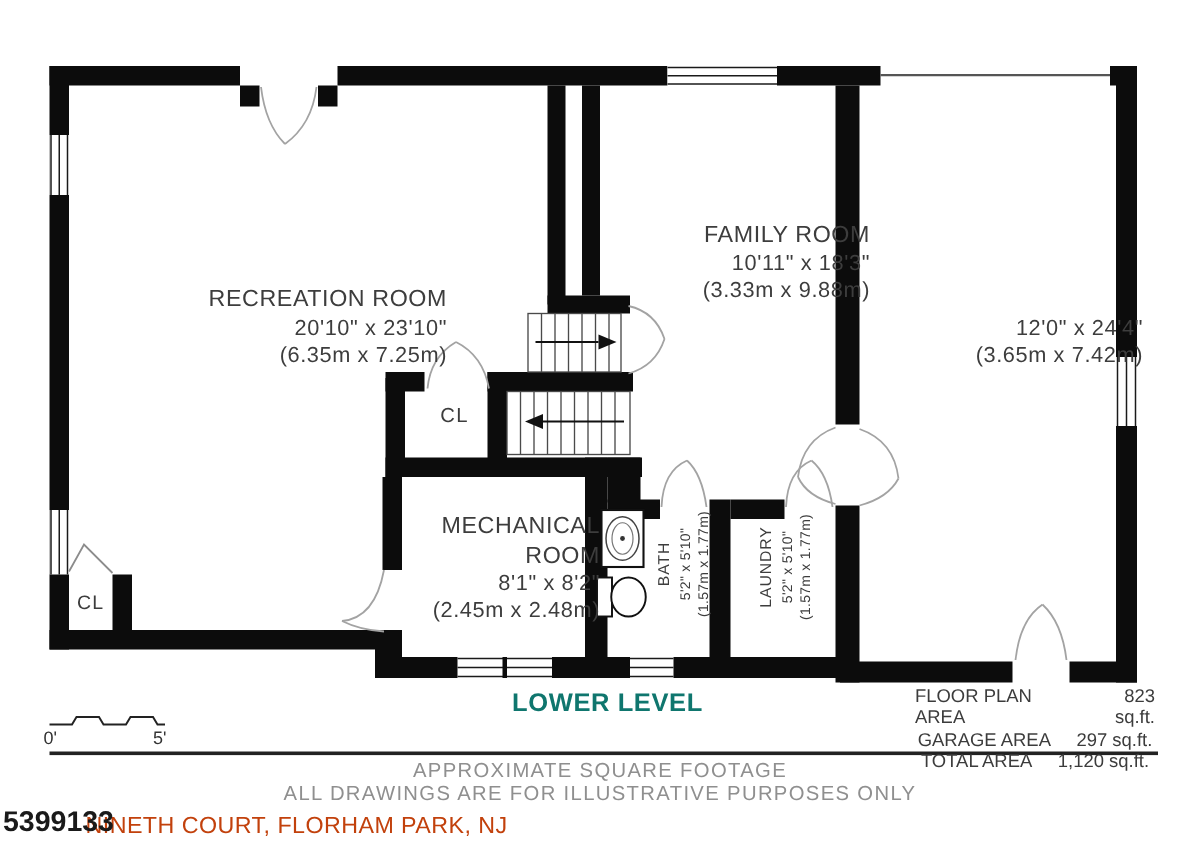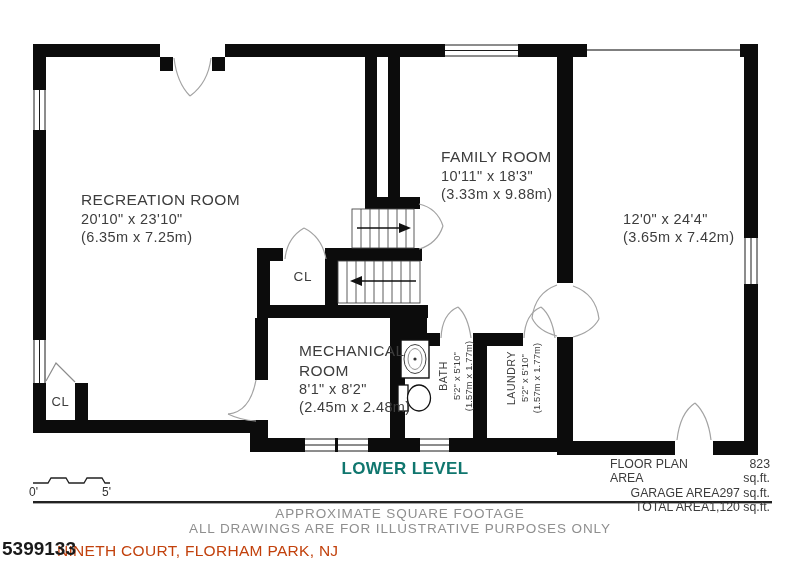--- a/index.html
+++ b/index.html
@@ -1,32 +1,32 @@
 <!DOCTYPE html>
 <html><head>
 <meta charset="utf-8">
 <style>
   html,body{margin:0;padding:0;background:#fff;}
   #canvas{
     position:relative;width:800px;height:565px;background:#ffffff;overflow:hidden;
     font-family:"Liberation Sans",sans-serif;color:#3d3d3d;
   }
   #plan-svg{position:absolute;left:0;top:0;}
-  .room-label{position:absolute;text-align:left;line-height:1.26;letter-spacing:.4px;color:#3d3d3d;margin-left:41px;}
+  .room-label{position:absolute;text-align:right;line-height:1.26;letter-spacing:.4px;color:#3d3d3d;}
   .room-title{font-size:15.5px;}
   .room-dims{font-size:14.5px;}
   .vlabel{position:absolute;display:flex;flex-direction:column;justify-content:center;
     text-align:center;transform:rotate(-90deg);line-height:1.35;color:#3d3d3d;}
   .vlabel .vtitle{font-size:10.5px;letter-spacing:.6px;}
   .vlabel .vdims{font-size:9.3px;letter-spacing:.2px;}
   .cl-label{position:absolute;text-align:center;font-size:13px;letter-spacing:.8px;color:#3d3d3d;}
   #lower-level-title{position:absolute;left:310px;top:459px;width:190px;text-align:center;
     font-size:17px;font-weight:700;letter-spacing:.4px;color:#0f766e;}
   #area-table{position:absolute;left:610px;top:457px;width:160px;font-size:12.3px;color:#3c3c3c;}
-  #area-table .arow{display:flex;justify-content:flex-end;line-height:14.3px;}
+  #area-table .arow{display:flex;justify-content:center;line-height:14.3px;gap:17px;}
   #area-table .aval{text-align:right;}
   #scale-start{position:absolute;left:29px;top:485px;font-size:12px;color:#333;}
   #scale-end{position:absolute;left:102px;top:485px;font-size:12px;color:#333;}
   .disclaimer{position:absolute;left:0;width:800px;text-align:center;color:#8f8f8f;
     font-size:13.5px;letter-spacing:.9px;}
   #disclaimer-1{top:506px;}
   #disclaimer-2{top:521px;}
   #footer-address{position:absolute;left:57px;top:542px;font-size:15.5px;letter-spacing:.3px;color:#c2410c;}
   #footer-watermark{position:absolute;left:2px;top:538px;font-size:19px;font-weight:600;color:#1a1a1a;}
 </style>

